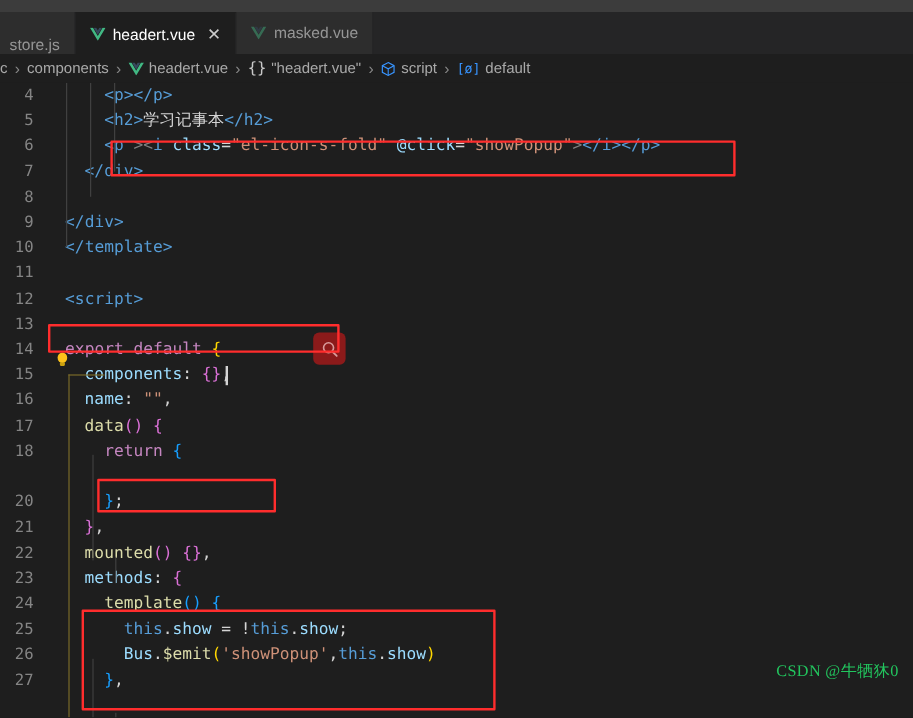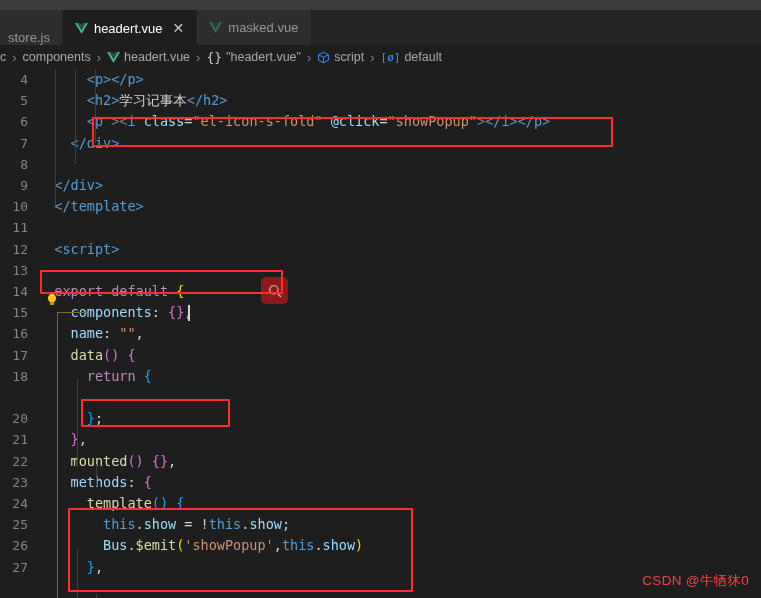--- a/index.html
+++ b/index.html
@@ -112,23 +112,23 @@
 
   
   .searchbadge {
     position:absolute; width:27px; height:27px;
     background:#8b1a1a; border-radius:5px;
     display:flex; align-items:center; justify-content:center;
   }
 
   
   .watermark {
-    position:absolute; right:12px; bottom:8px;
-    font-family:Liberation Sans, sans-serif;
-    font-size:13.5px; color:#ef4444;
+    position:absolute; right:12px; bottom:30px;
+    font-family:Liberation Serif, serif;
+    font-size:13.5px; color:#22c55e;
     letter-spacing:0.3px;
     white-space:nowrap;
   }
 </style>
 </head>
 <body>
 
 <div id="app">
 
   <div class="titlestrip"></div>

